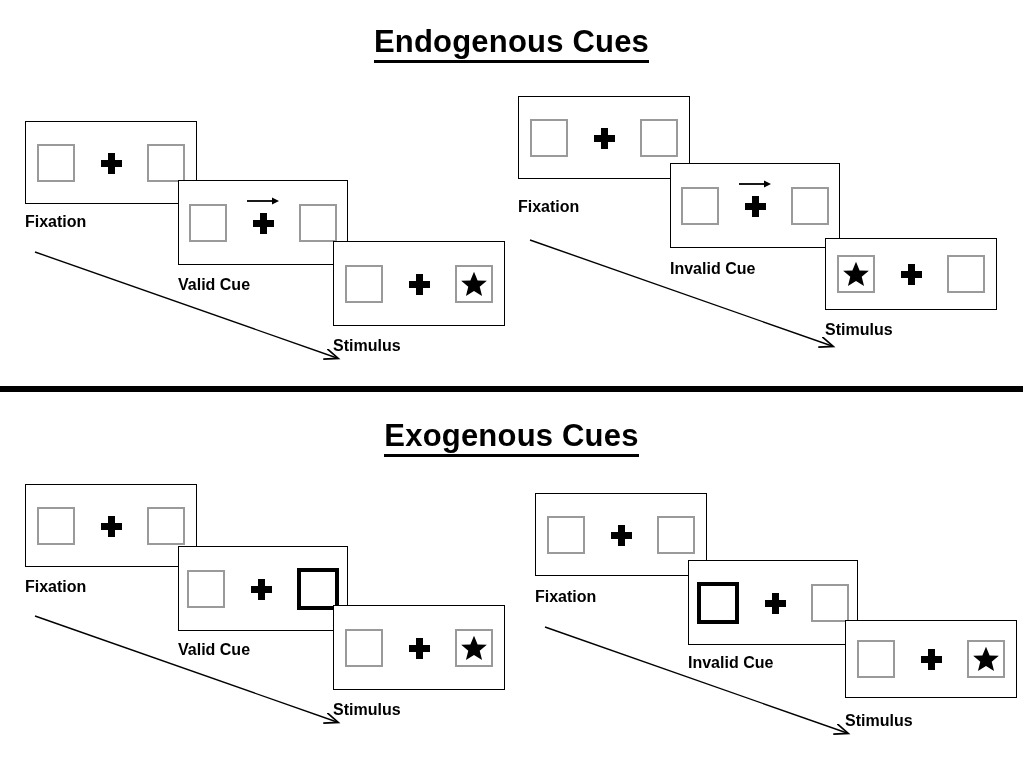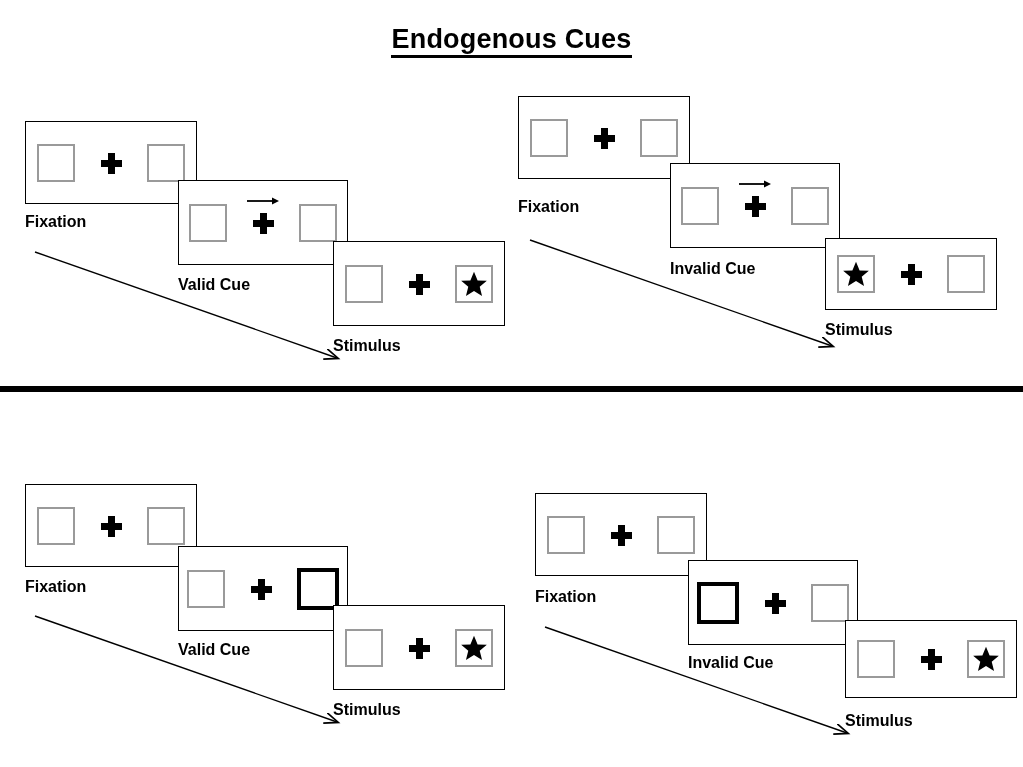--- a/index.html
+++ b/index.html
@@ -3,21 +3,21 @@
 <meta charset="utf-8">
 <style>
   html,body{margin:0;padding:0;background:#ffffff;}
   body{width:1023px;height:767px;position:relative;overflow:hidden;
        font-family:"Liberation Sans","DejaVu Sans",sans-serif;color:#000;}
 
   .stage{position:absolute;left:0;top:0;width:1023px;height:767px;}
 
   
   .section-title{position:absolute;width:100%;text-align:center;
-    font-size:27px;font-weight:bold;letter-spacing:.2px;}
+    font-size:31px;font-weight:bold;letter-spacing:.2px;}
   .section-title span{border-bottom:3px solid #000;padding-bottom:1px;}
 
   
   .divider{position:absolute;left:0;width:1023px;height:6px;background:#000;}
 
   
   .panel{position:absolute;background:#ffffff;border:1px solid #000;
          box-sizing:border-box;}
   .panel-inner{position:absolute;left:0;top:0;right:0;bottom:0;
          display:flex;align-items:center;justify-content:center;}
@@ -163,20 +163,23 @@
         <div class="plus"></div>
       </div>
       <div class="gap"></div>
       <div class="slot norm"></div>
     </div>
   </div>
   <div class="caption" style="left:825px;top:321px;width:172px;">Stimulus</div>
 
   <div class="divider" style="top:386px;"></div>
 
+  <div class="section-title" style="top:418px;">
+    <span>Exogenous Cues</span>
+  </div>
 
   <svg class="time-arrow" style="left:25px;top:604px;width:330px;height:130px;">
     <line x1="10" y1="12" x2="312" y2="118" stroke="#000" stroke-width="1.4" marker-end="url(#ah1)"></line>
   </svg>
 
   <div class="panel" style="left:25px;top:484px;width:172px;height:83px;">
     <div class="panel-inner">
       <div class="slot norm"></div>
       <div class="gap"></div>
       <div class="center-col">

